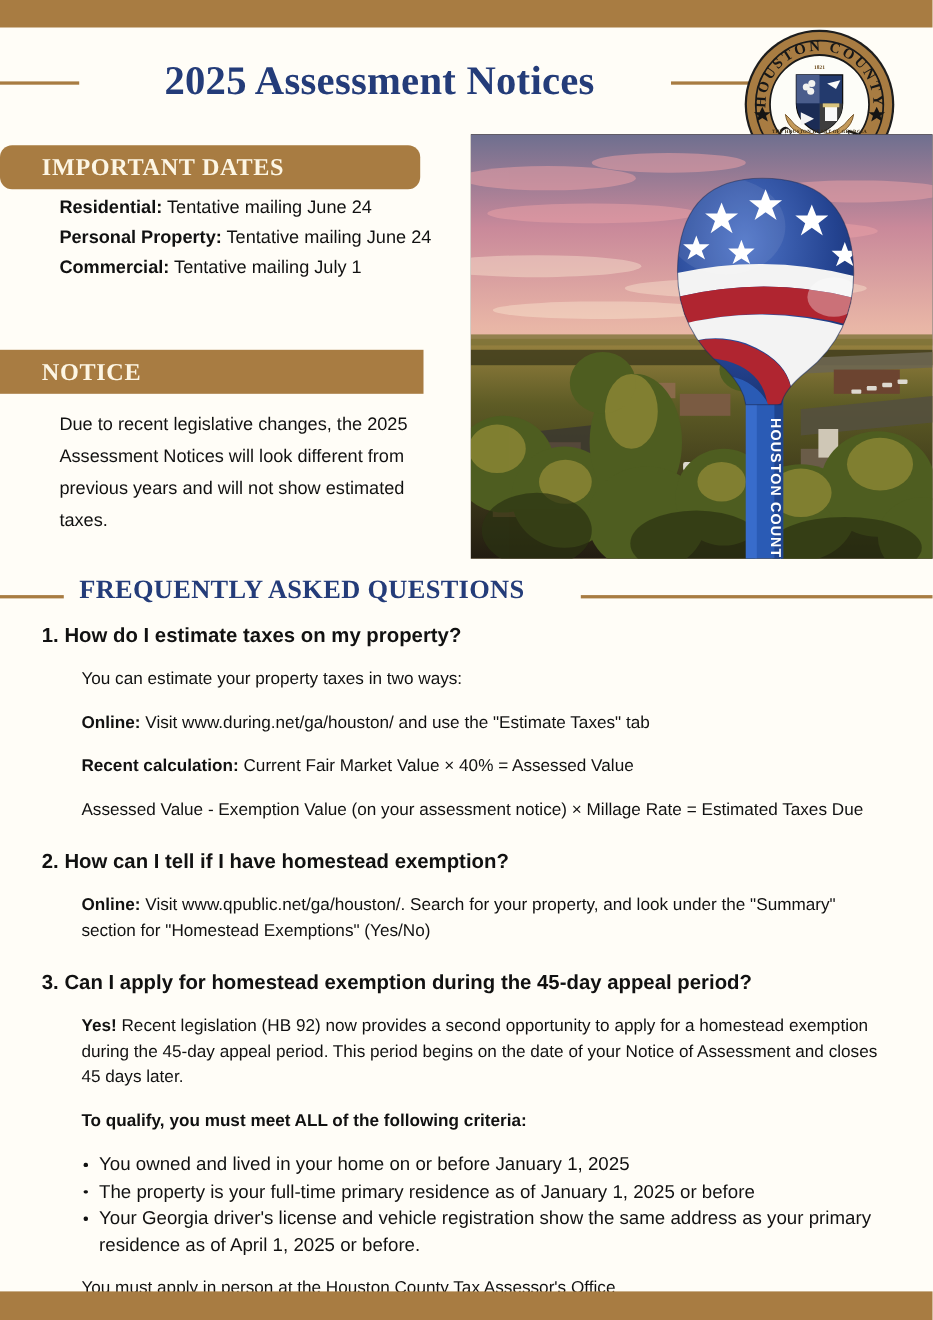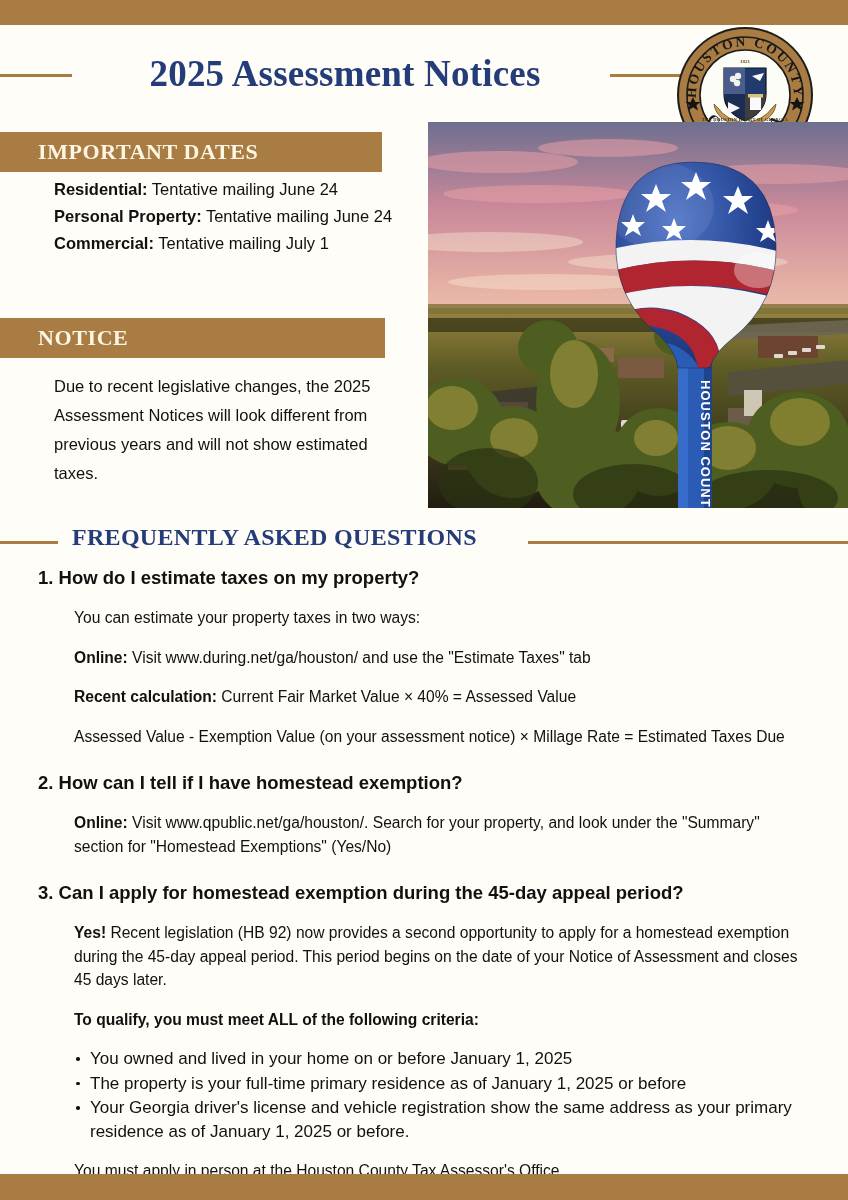--- a/index.html
+++ b/index.html
@@ -33,21 +33,21 @@
   .seal svg{display:block;}
 
   
   .bar{
     position:absolute;left:0;height:40px;background:#a87c42;
     color:#fdf6e4;font-family:"Liberation Serif", serif;font-weight:bold;
     font-size:22px;letter-spacing:.6px;
     display:flex;align-items:center;
   }
   .bar span{padding-left:38px;}
-  .bar-dates{top:132px;width:382px;}
+  .bar-dates{top:132px;width:382px;border-radius:11px;}
   .bar-notice{top:318px;width:385px;}
 
   .blk{position:absolute;left:54px;color:#111;font-size:16.5px;line-height:27px;}
   .blk-dates{top:176px;width:350px;}
   .blk-notice{top:372px;width:340px;line-height:29px;}
   .blk b{font-weight:bold;}
 
   
   .photo{position:absolute;left:428px;top:122px;width:420px;height:386px;overflow:hidden;background:#2b2118;}
   .photo svg{display:block;}
@@ -288,21 +288,21 @@
       <p><b>Online:</b><span> Visit www.qpublic.net/ga/houston/. Search for your property, and look under the "Summary" section for "Homestead Exemptions" (Yes/No)</span></p>
     </div>
 
     <div class="q q2">3. Can I apply for homestead exemption during the 45-day appeal period?</div>
     <div class="a">
       <p><b>Yes!</b><span> Recent legislation (HB 92) now provides a second opportunity to apply for a homestead exemption during the 45-day appeal period. This period begins on the date of your Notice of Assessment and closes 45 days later.</span></p>
       <p><b>To qualify, you must meet ALL of the following criteria:</b></p>
       <ul class="crit">
         <li>You owned and lived in your home on or before January 1, 2025</li>
         <li>The property is your full-time primary residence as of January 1, 2025 or before</li>
-        <li>Your Georgia driver's license and vehicle registration show the same address as your primary residence as of January 1, 2025 or before.</li>
+        <li>Your Georgia driver's license and vehicle registration show the same address as your primary residence as of April 1, 2025 or before.</li>
       </ul>
       <p>You must apply in person at the Houston County Tax Assessor's Office</p>
       <p><b>Where to apply:</b></p>
       <p>201 Perry Parkway, Perry, GA 31069</p>
     </div>
 
   </div>
 
   <div class="band-bottom"></div>
 </div>

